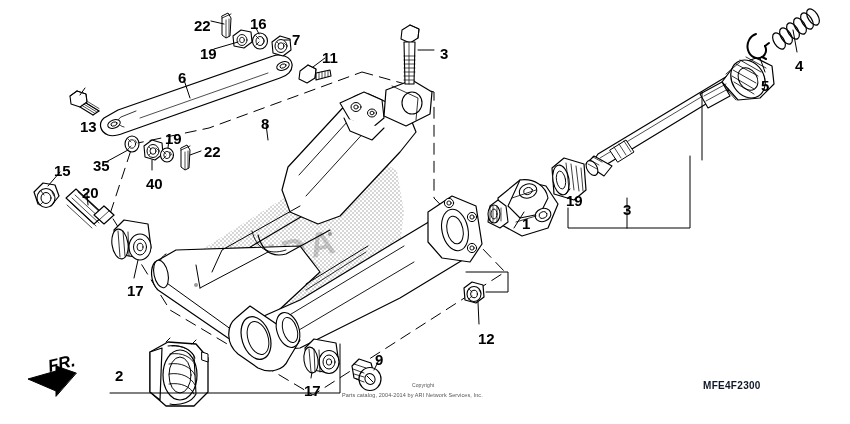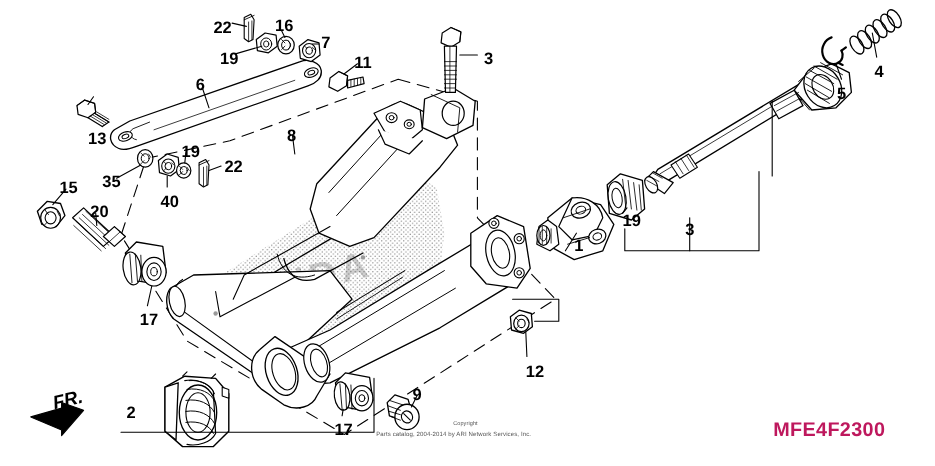--- a/index.html
+++ b/index.html
@@ -22,24 +22,24 @@
     font-size:15px;
     font-weight:700;
     color:#000;
     line-height:1;
     white-space:nowrap;
     user-select:none;
   }
   .partnum{
     position:absolute;
     font-family:"Liberation Sans", sans-serif;
-    font-size:18px;
+    font-size:10px;
     font-weight:700;
     letter-spacing:0.3px;
-    color:#be185d;
+    color:#0f172a;
     white-space:nowrap;
   }
   .copyline{
     position:absolute;
     font-family:"Liberation Sans", sans-serif;
     font-size:5.5px;
     color:#555;
     white-space:nowrap;
     letter-spacing:0.1px;
   }

